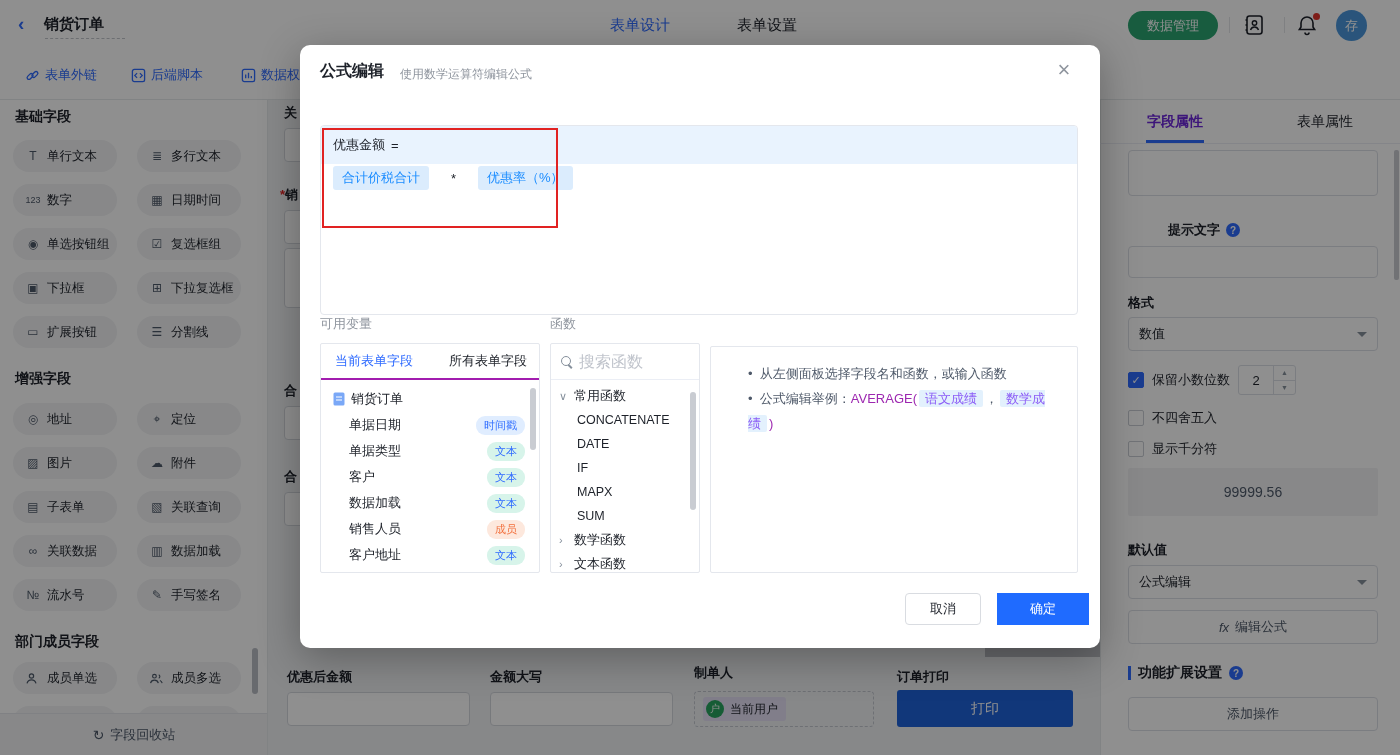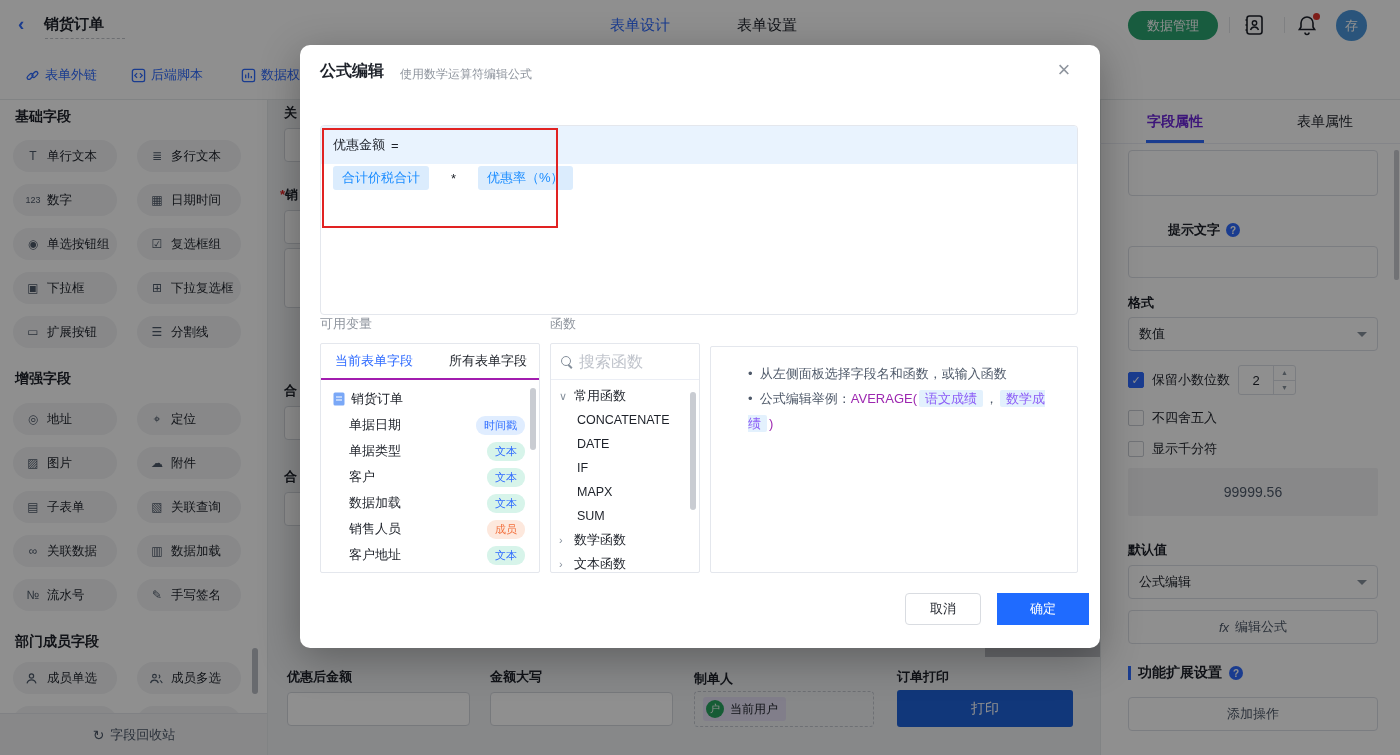--- a/index.html
+++ b/index.html
@@ -314,21 +314,21 @@
   <div class="abs canvas-lab" style="left:284px;top:468px;">合</div>
   <div class="abs cv-box" style="left:284px;top:492px;width:80px;height:34px;"></div>
 
   <div class="abs dark-bar"></div>
   <div class="abs cv-scroll"></div>
 
   <div class="abs canvas-lab" style="left:287px;top:668px;">优惠后金额</div>
   <div class="abs cv-box" style="left:287px;top:692px;width:183px;height:34px;"></div>
   <div class="abs canvas-lab" style="left:490px;top:668px;">金额大写</div>
   <div class="abs cv-box" style="left:490px;top:692px;width:183px;height:34px;"></div>
-  <div class="abs canvas-lab" style="left:694px;top:664px;margin-top:6px;">制单人</div>
+  <div class="abs canvas-lab" style="left:694px;top:664px;">制单人</div>
   <div class="abs dashed-box" style="left:694px;top:691px;width:180px;height:36px;display:flex;align-items:center;padding-left:8px;">
     <span class="user-chip">
       <span class="uc">户</span>
       <span style="font-size:12px;">当前用户</span>
     </span>
   </div>
   <div class="abs canvas-lab" style="left:897px;top:668px;">订单打印</div>
   <div class="abs btn-print" style="left:897px;top:690px;width:176px;height:37px;">打印</div>
 
   <div class="abs rpanel"></div>

